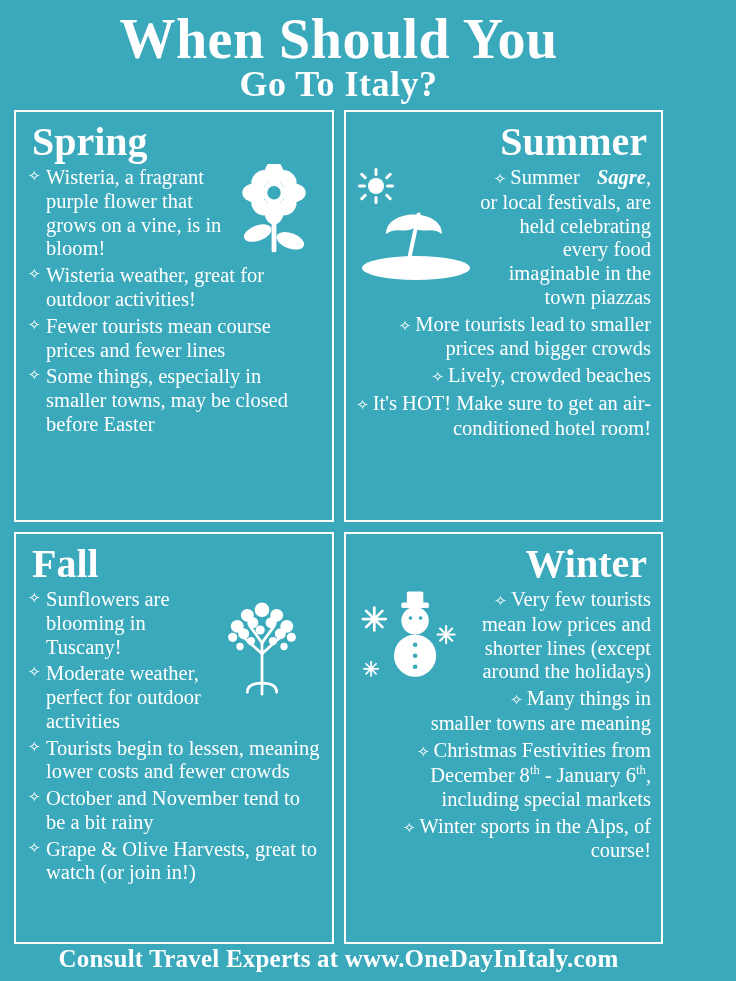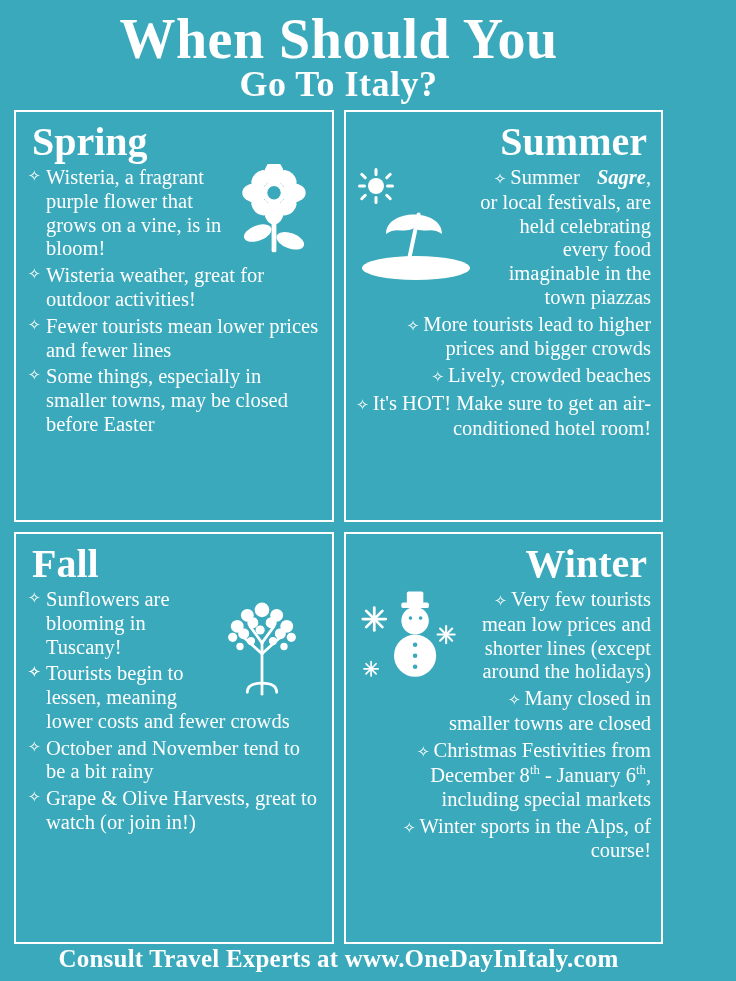--- a/index.html
+++ b/index.html
@@ -167,21 +167,21 @@
           <ellipse cx="64" cy="44" rx="11" ry="8" transform="rotate(-45 64 44)"></ellipse>
           <circle cx="50" cy="30" r="7" fill="#3aa9bb"></circle>
           <rect x="47.5" y="52" width="5" height="40" rx="2"></rect>
           <ellipse cx="33" cy="72" rx="15" ry="8" transform="rotate(-20 33 72)"></ellipse>
           <ellipse cx="67" cy="80" rx="15" ry="8" transform="rotate(20 67 80)"></ellipse>
         </g>
       </svg>
       <ul class="bullets">
         <li><span class="diamond">✧</span><span class="btext">Wisteria, a fragrant purple flower that grows on a vine, is in bloom!</span></li>
         <li><span class="diamond">✧</span><span class="btext">Wisteria weather, great for outdoor activities!</span></li>
-        <li><span class="diamond">✧</span><span class="btext">Fewer tourists mean lower prices and fewer lines</span></li>
+        <li><span class="diamond">✧</span><span class="btext">Fewer tourists mean course prices and fewer lines</span></li>
         <li><span class="diamond">✧</span><span class="btext">Some things, especially in smaller towns, may be closed before Easter</span></li>
       </ul>
     </div>
 
     <div class="card right">
       <div class="card-title right">Summer</div>
       <svg class="wrap-beach" viewBox="0 0 120 120" xmlns="http://www.w3.org/2000/svg">
         <g fill="#ffffff">
           <circle cx="20" cy="22" r="8"></circle>
           <rect x="18.5" y="4" width="3" height="8" rx="1.5"></rect>
@@ -192,21 +192,21 @@
           <rect x="31" y="8" width="3" height="8" rx="1.5" transform="rotate(45 32.5 12)"></rect>
           <rect x="6" y="29" width="3" height="8" rx="1.5" transform="rotate(45 7.5 33)"></rect>
           <rect x="31" y="29" width="3" height="8" rx="1.5" transform="rotate(-45 32.5 33)"></rect>
           <path d="M30 70 C30 44, 86 44, 86 70 C76 62, 68 70, 58 64 C48 70, 40 62, 30 70 Z"></path>
           <rect x="56" y="48" width="4" height="48" rx="2" transform="rotate(12 58 72)"></rect>
           <ellipse cx="60" cy="104" rx="54" ry="12"></ellipse>
         </g>
       </svg>
       <ul class="bullets">
         <li><span class="diamond">✧</span><span class="btext">Summer <em>Sagre</em>, or local festivals, are held celebrating every food imaginable in the town piazzas</span></li>
-        <li><span class="diamond">✧</span><span class="btext">More tourists lead to higher prices and bigger crowds</span></li>
+        <li><span class="diamond">✧</span><span class="btext">More tourists lead to smaller prices and bigger crowds</span></li>
         <li><span class="diamond">✧</span><span class="btext">Lively, crowded beaches</span></li>
         <li><span class="diamond">✧</span><span class="btext">It's HOT! Make sure to get an air-conditioned hotel room!</span></li>
       </ul>
     </div>
 
     <div class="card left">
       <div class="card-title">Fall</div>
       <svg class="wrap-tree" viewBox="0 0 120 120" xmlns="http://www.w3.org/2000/svg">
         <g fill="none" stroke="#ffffff" stroke-width="3" stroke-linecap="round">
           <path d="M60 118 L60 62"></path>
@@ -230,21 +230,21 @@
             <circle cx="28" cy="56" r="5"></circle>
             <circle cx="92" cy="56" r="5"></circle>
           <circle cx="48" cy="60" r="4.5"></circle>
             <circle cx="72" cy="60" r="4.5"></circle>
           <circle cx="36" cy="66" r="4"></circle>
             <circle cx="84" cy="66" r="4"></circle>
         </g>
       </svg>
       <ul class="bullets">
         <li><span class="diamond">✧</span><span class="btext">Sunflowers are blooming in Tuscany!</span></li>
-        <li><span class="diamond">✧</span></li>
+        <li><span class="diamond">✧</span><span class="btext">Moderate weather, perfect for outdoor activities</span></li>
         <li><span class="diamond">✧</span><span class="btext">Tourists begin to lessen, meaning lower costs and fewer crowds</span></li>
         <li><span class="diamond">✧</span><span class="btext">October and November tend to be a bit rainy</span></li>
         <li><span class="diamond">✧</span><span class="btext">Grape &amp; Olive Harvests, great to watch (or join in!)</span></li>
       </ul>
     </div>
 
     <div class="card right">
       <div class="card-title right">Winter</div>
       <svg class="wrap-snow" viewBox="0 0 120 120" xmlns="http://www.w3.org/2000/svg">
         <g fill="#ffffff">
@@ -272,21 +272,21 @@
           <circle cx="59" cy="76" r="23"></circle>
           <circle cx="54" cy="35" r="2" fill="#3aa9bb"></circle>
           <circle cx="65" cy="35" r="2" fill="#3aa9bb"></circle>
           <circle cx="59" cy="64" r="2.5" fill="#3aa9bb"></circle>
           <circle cx="59" cy="76" r="2.5" fill="#3aa9bb"></circle>
           <circle cx="59" cy="88" r="2.5" fill="#3aa9bb"></circle>
         </g>
       </svg>
       <ul class="bullets">
         <li><span class="diamond">✧</span><span class="btext">Very few tourists mean low prices and shorter lines (except around the holidays)</span></li>
-        <li><span class="diamond">✧</span><span class="btext">Many closed in smaller towns are closed</span></li>
+        <li><span class="diamond">✧</span><span class="btext">Many things in smaller towns are meaning</span></li>
         <li><span class="diamond">✧</span><span class="btext">Christmas Festivities from December 8<sup>th</sup> - January 6<sup>th</sup>, including special markets</span></li>
         <li><span class="diamond">✧</span><span class="btext">Winter sports in the Alps, of course!</span></li>
       </ul>
     </div>
 
   </div>
 
   <div class="footer">Consult Travel Experts at www.OneDayInItaly.com</div>
 </div>
 

